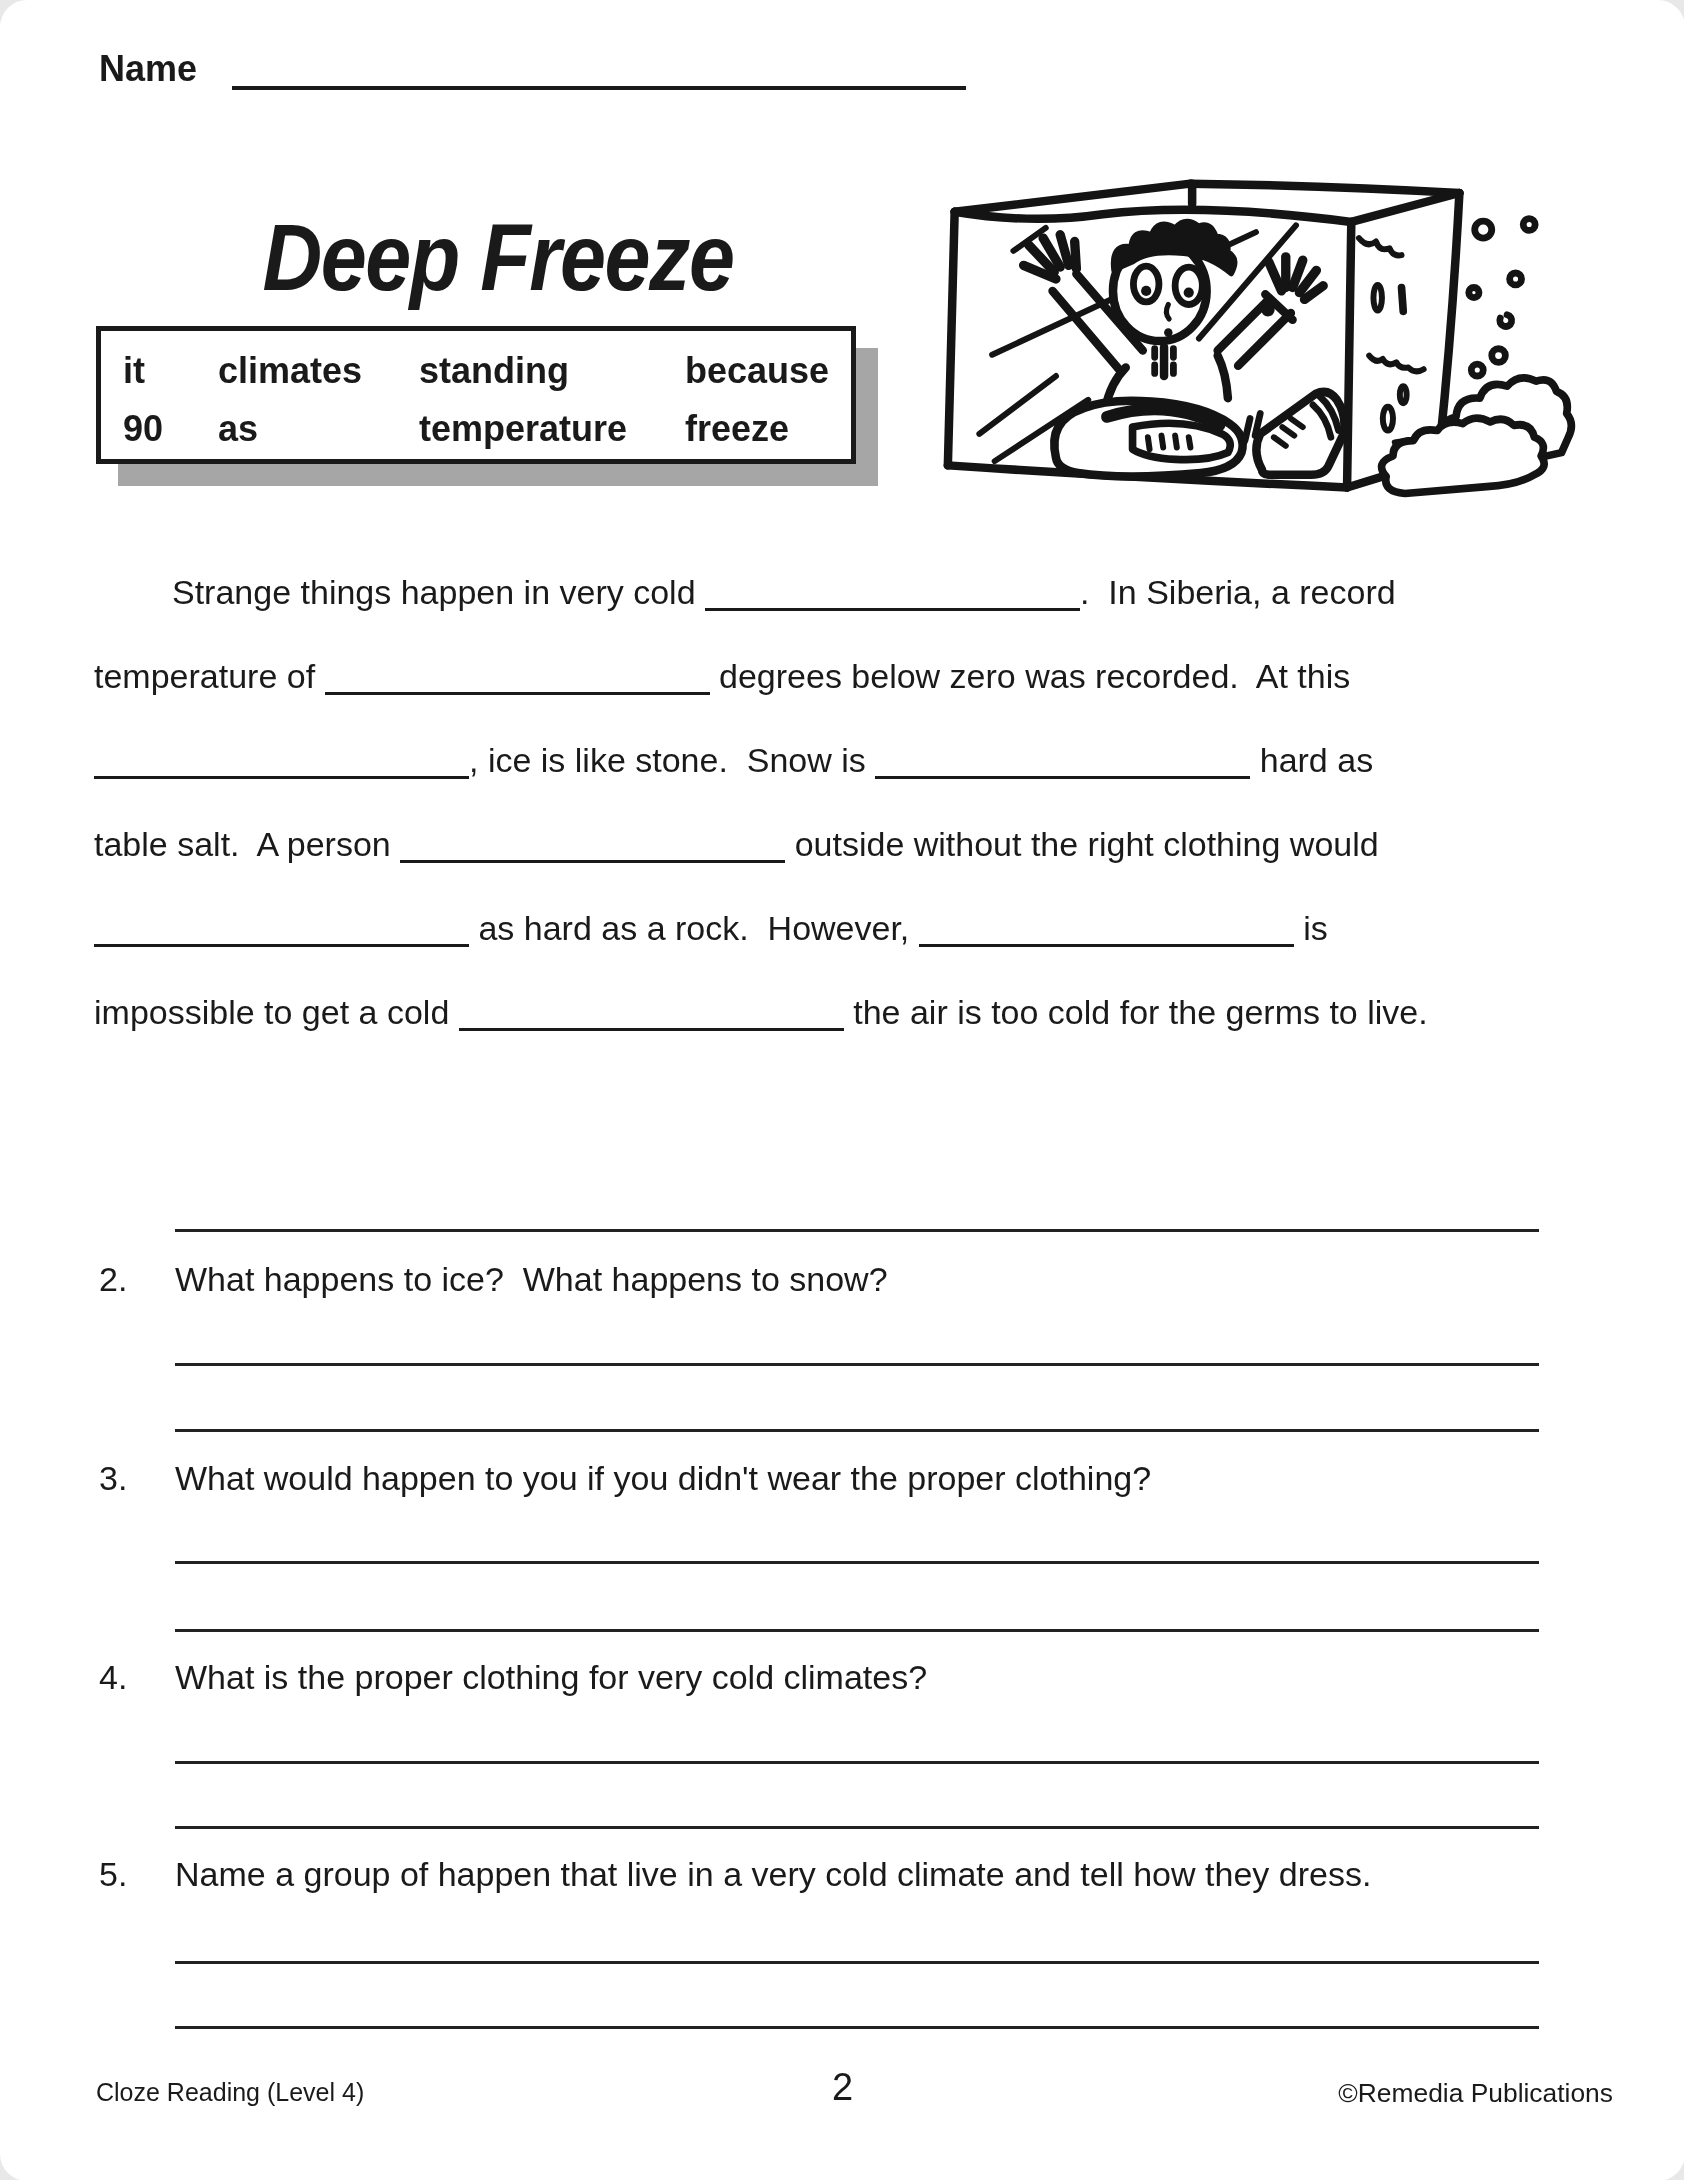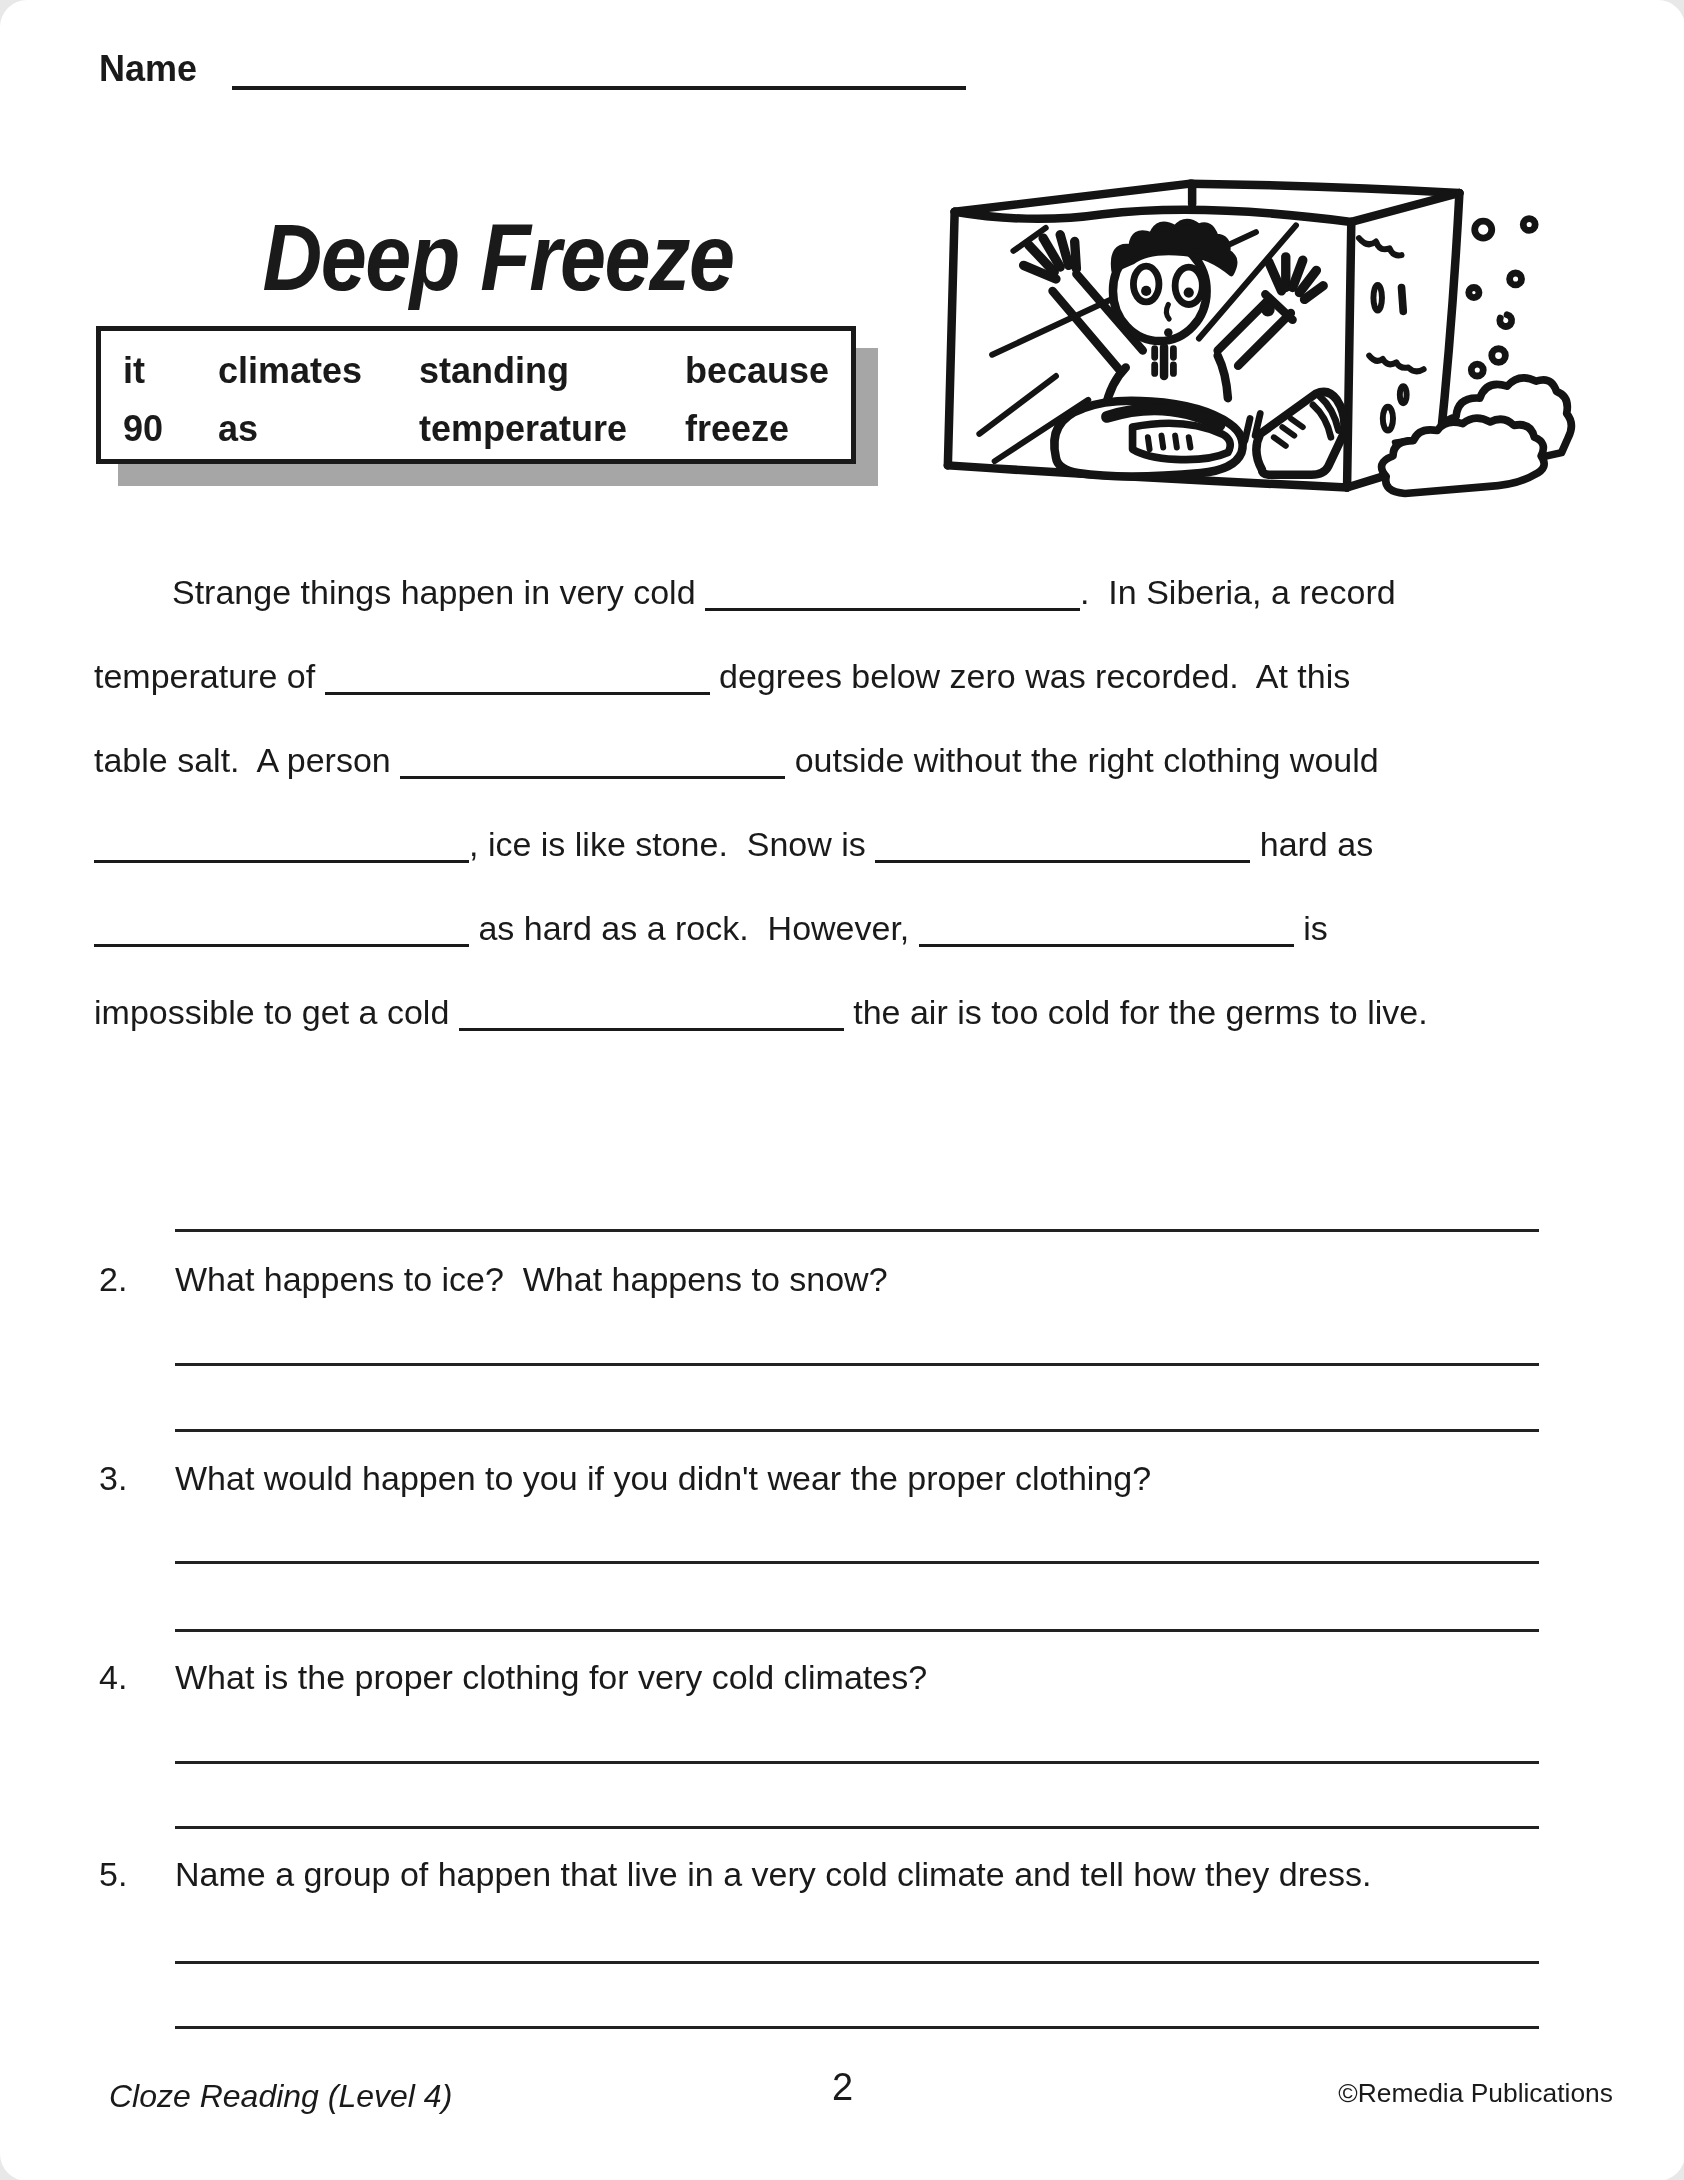--- a/index.html
+++ b/index.html
@@ -39,21 +39,21 @@
   .blank{
     display:inline-block;width:375px;height:10.2px;
     border-bottom:3.4px solid #1a1a1a;vertical-align:-6.8px;
   }
   .blank.b2{width:385px;}
   
   .question{position:absolute;left:99px;width:1465px;font-size:34px;white-space:pre;}
   .q-num{display:inline-block;width:76px;}
   .answer-line{position:absolute;left:175px;width:1364px;height:0;border-top:3.4px solid #222222;}
   
-  .footer-left{position:absolute;left:109px;top:2078px;font-size:32px;font-style:italic;}
+  .footer-left{position:absolute;left:96px;top:2078px;font-size:25px;}
   .footer-page{position:absolute;left:0;top:2066px;width:1685px;text-align:center;font-size:38px;}
   .footer-right{position:absolute;right:72px;top:2078px;font-size:26.4px;}
 </style>
 </head>
 <body>
 
 <div class="page">
 
   <div class="name-label">Name</div>
   <div class="name-line"></div>
@@ -180,22 +180,22 @@
 
         <path d="M600,345 Q596,316 620,310 Q622,286 648,288 Q656,266 680,274 Q694,258 714,268 Q732,262 738,280 Q754,286 750,306 Q760,318 752,334 L744,352 Q690,366 640,360 L606,354 Z" fill="#ffffff" stroke-width="9"></path>
         <path d="M560,400 Q534,398 538,380 Q524,364 546,356 Q546,338 570,338 Q576,322 598,326 Q608,312 628,318 Q642,306 660,316 Q676,308 688,320 Q708,316 712,334 Q728,340 720,356 Q730,370 712,378 Q692,390 656,392 Q606,396 560,400 Z" fill="#ffffff" stroke-width="9"></path>
       </g>
     </svg>
   </div>
 
   <div class="passage">
     <div class="p-line indent"><span>Strange things happen in very cold </span><span class="blank"></span><span>.  In Siberia, a record</span></div>
     <div class="p-line"><span>temperature of </span><span class="blank b2"></span><span> degrees below zero was recorded.  At this</span></div>
+    <div class="p-line"><span class="blank"></span><span>, ice is like stone.  Snow is </span><span class="blank"></span><span> hard as</span></div>
     <div class="p-line"><span>table salt.  A person </span><span class="blank b2"></span><span> outside without the right clothing would</span></div>
-    <div class="p-line"><span class="blank"></span><span>, ice is like stone.  Snow is </span><span class="blank"></span><span> hard as</span></div>
     <div class="p-line"><span class="blank"></span><span> as hard as a rock.  However, </span><span class="blank"></span><span> is</span></div>
     <div class="p-line"><span>impossible to get a cold </span><span class="blank b2"></span><span> the air is too cold for the germs to live.</span></div>
   </div>
 
   <div class="answer-line" style="top:1229px"></div>
 
   <div class="question" style="top:1260px"><span class="q-num">2.</span><span>What happens to ice?  What happens to snow?</span></div>
   <div class="answer-line" style="top:1363px"></div>
   <div class="answer-line" style="top:1429px"></div>
 

